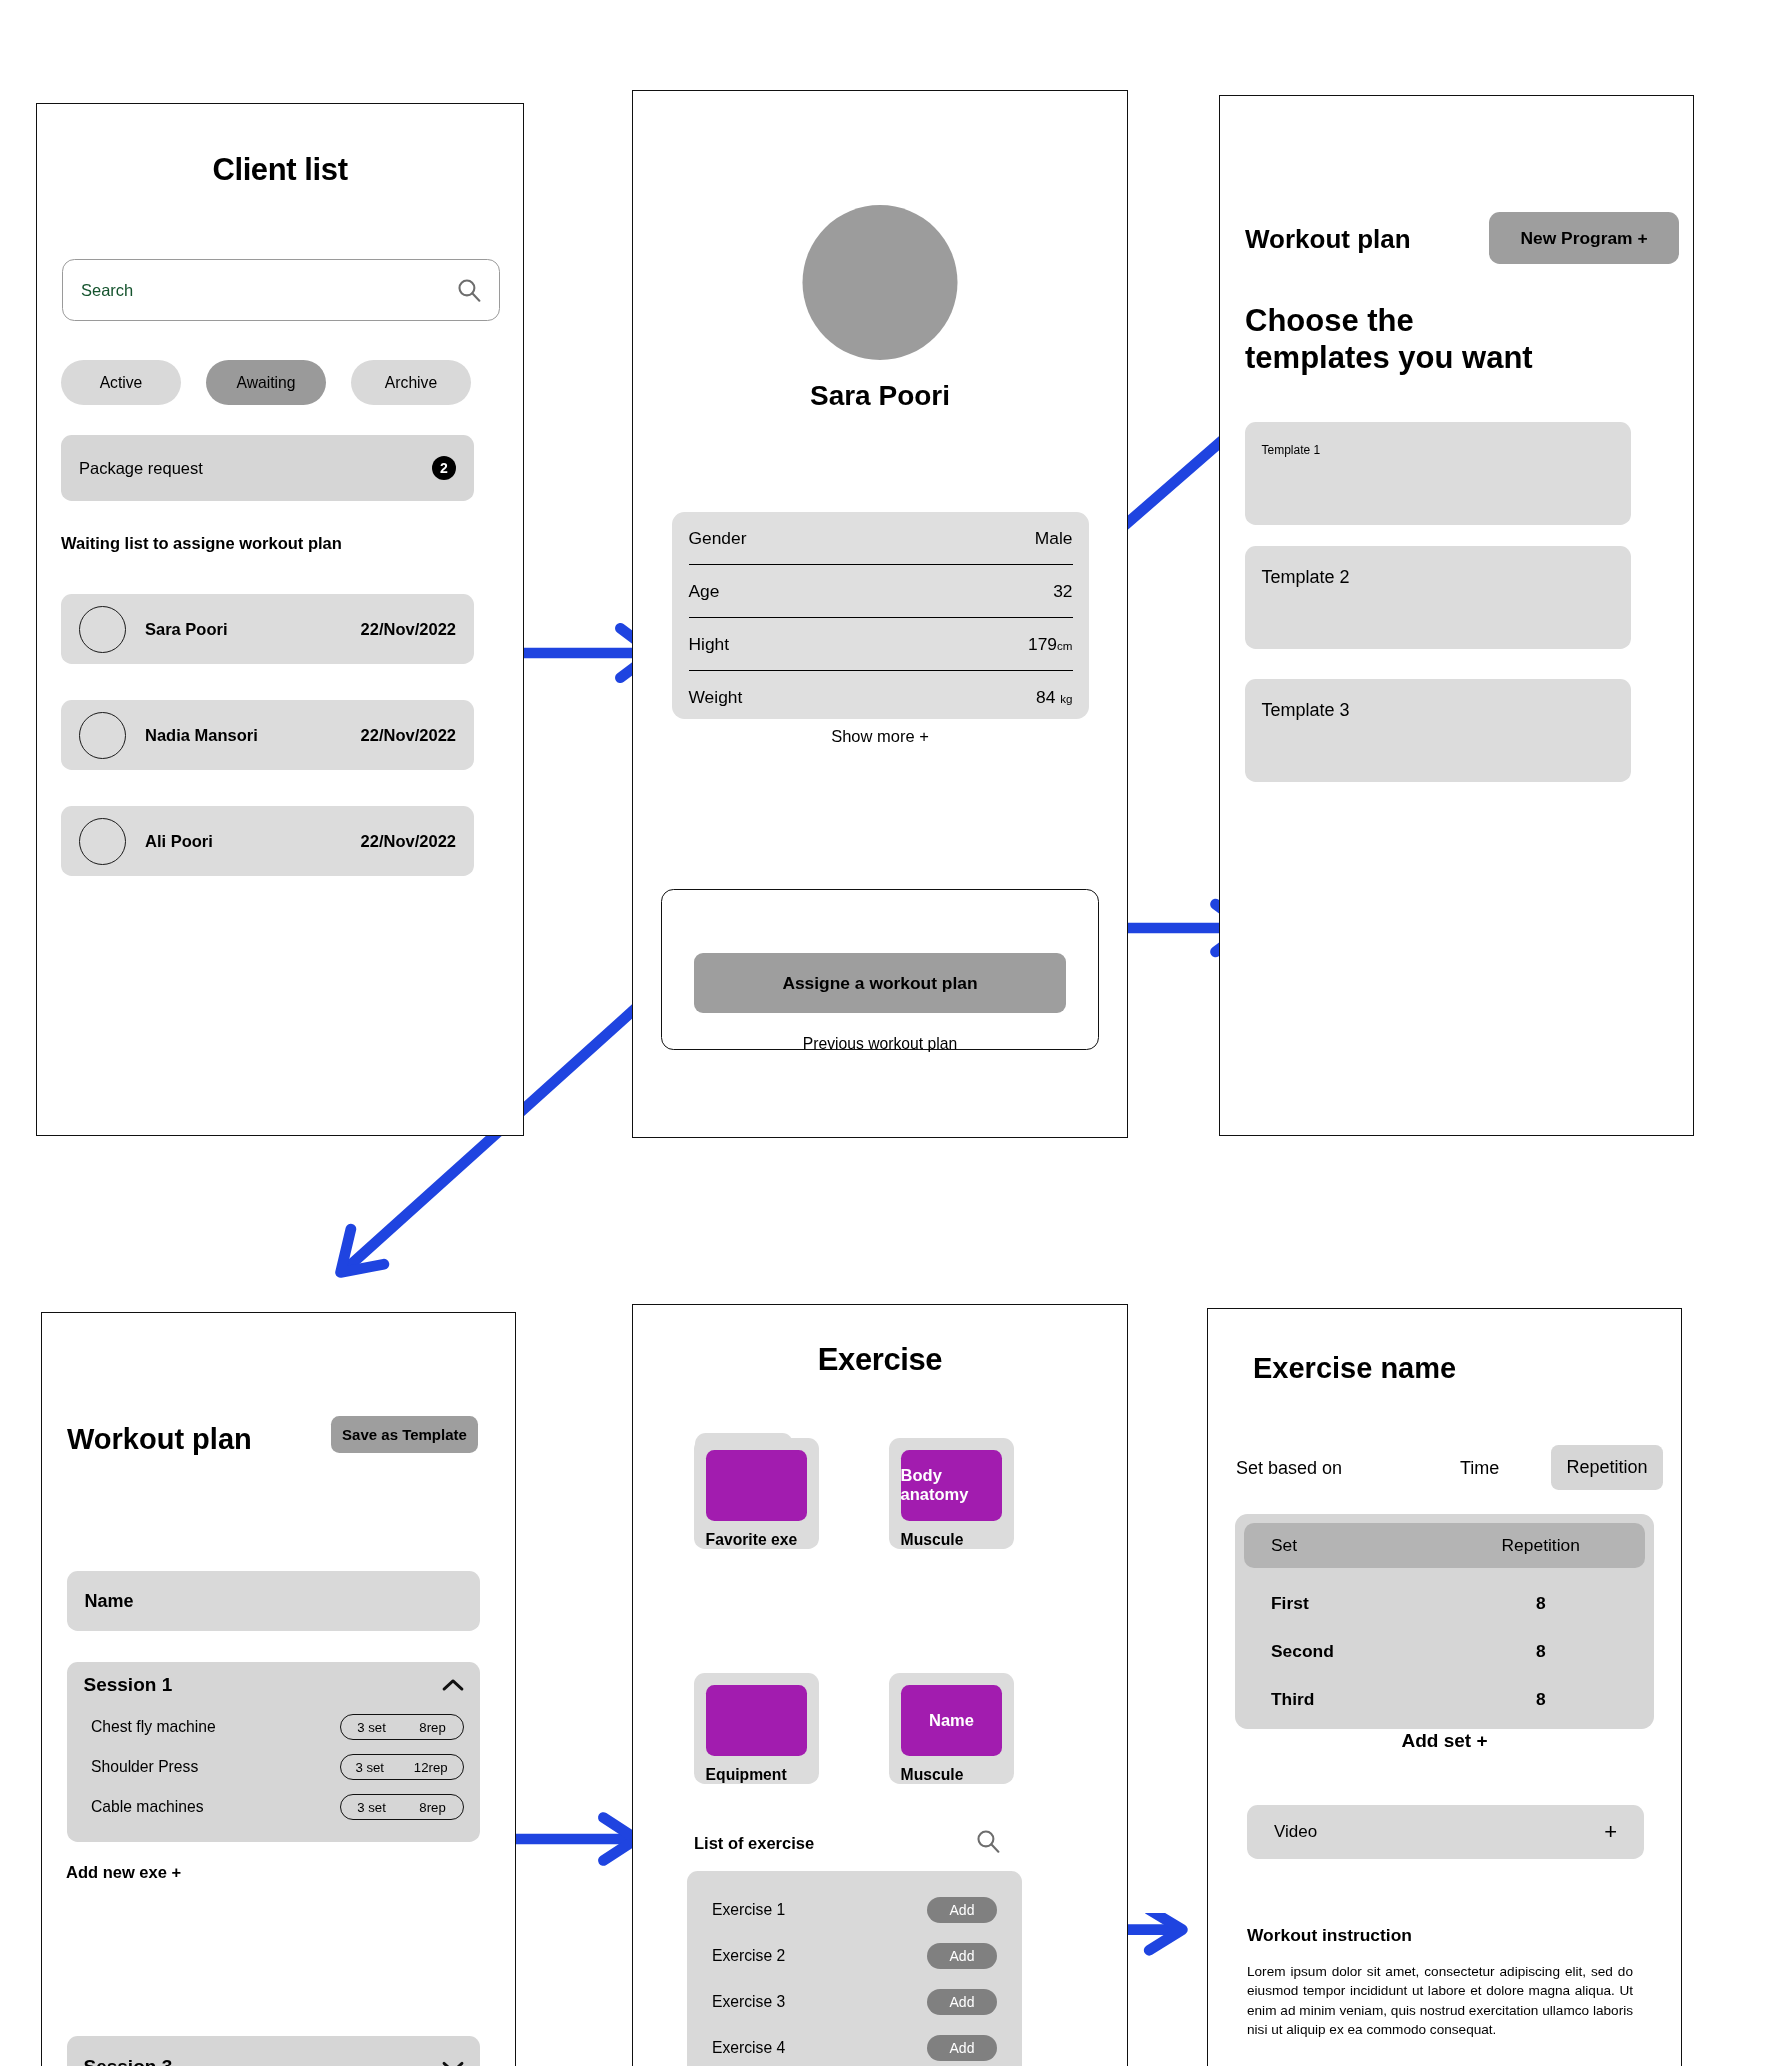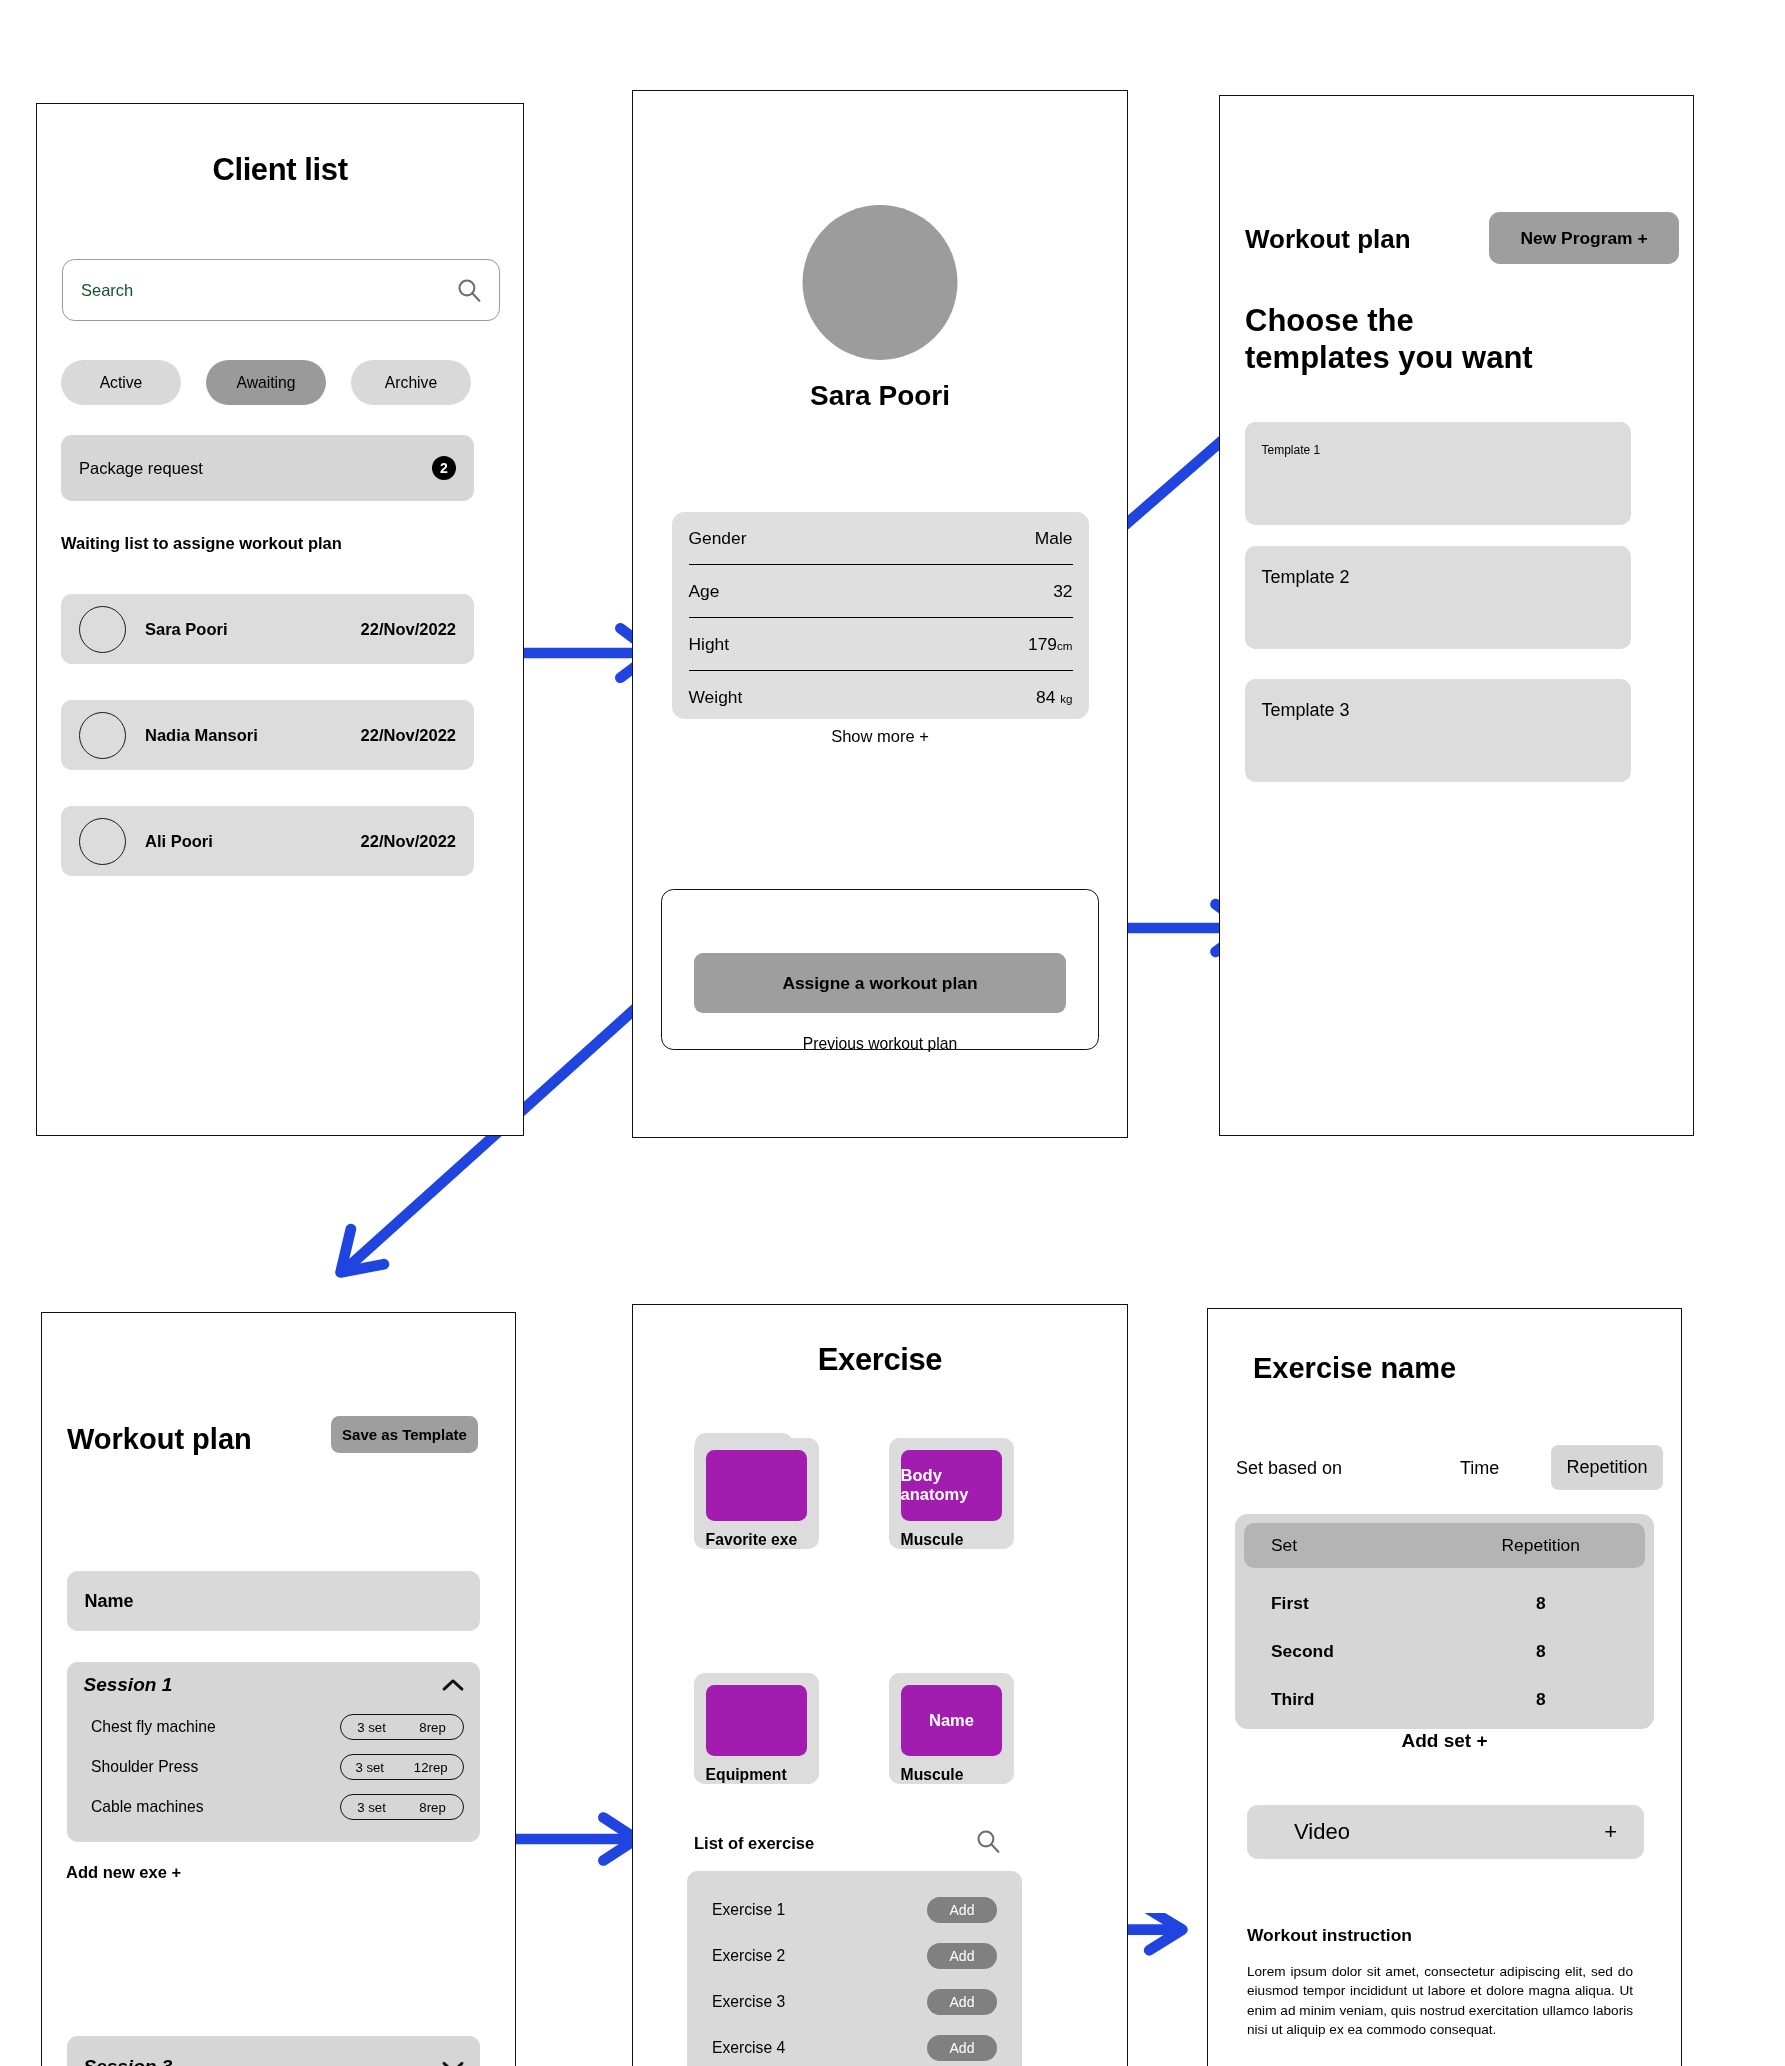--- a/index.html
+++ b/index.html
@@ -141,21 +141,20 @@
     box-sizing:border-box;
   }
   .session-head{
     display:flex;
     align-items:center;
     justify-content:space-between;
     padding:0 16.5px;
     height:45px;
     font-size:19px;
     font-weight:bold;
-    font-style:italic;
   }
   .exe-row{
     display:flex;
     align-items:center;
     justify-content:space-between;
     padding:0 16.5px 0 24px;
     height:40px;
     font-size:15.7px;
   }
   .setpill{
@@ -546,21 +545,21 @@
       </div>
       <div class="sets-row">
         <span class="c-set">Third</span>
         <span class="c-rep">8</span>
       </div>
     </div>
 
     <div style="position:absolute;left:0;top:421px;width:100%;text-align:center;font-size:19px;font-weight:bold;">Add set +</div>
 
     <div style="position:absolute;left:39px;top:496px;width:397px;height:54px;background:#d9d9d9;border-radius:10.7px;display:flex;align-items:center;justify-content:space-between;padding:0 27px;box-sizing:border-box;">
-      <span style="font-size:22px;margin-left:20px;">Video</span>
+      <span style="font-size:17px;">Video</span>
       <span style="font-size:22px;">+</span>
     </div>
 
     <div style="position:absolute;left:39px;top:616px;font-size:17.4px;font-weight:bold;">Workout instruction</div>
 
     <div style="position:absolute;left:39px;top:653px;width:386px;font-size:13.6px;line-height:1.42;text-align:justify;">Lorem ipsum dolor sit amet, consectetur adipiscing elit, sed do eiusmod tempor incididunt ut labore et dolore magna aliqua. Ut enim ad minim veniam, quis nostrud exercitation ullamco laboris nisi ut aliquip ex ea commodo consequat.</div>
 
   </div>
 
 </div>

